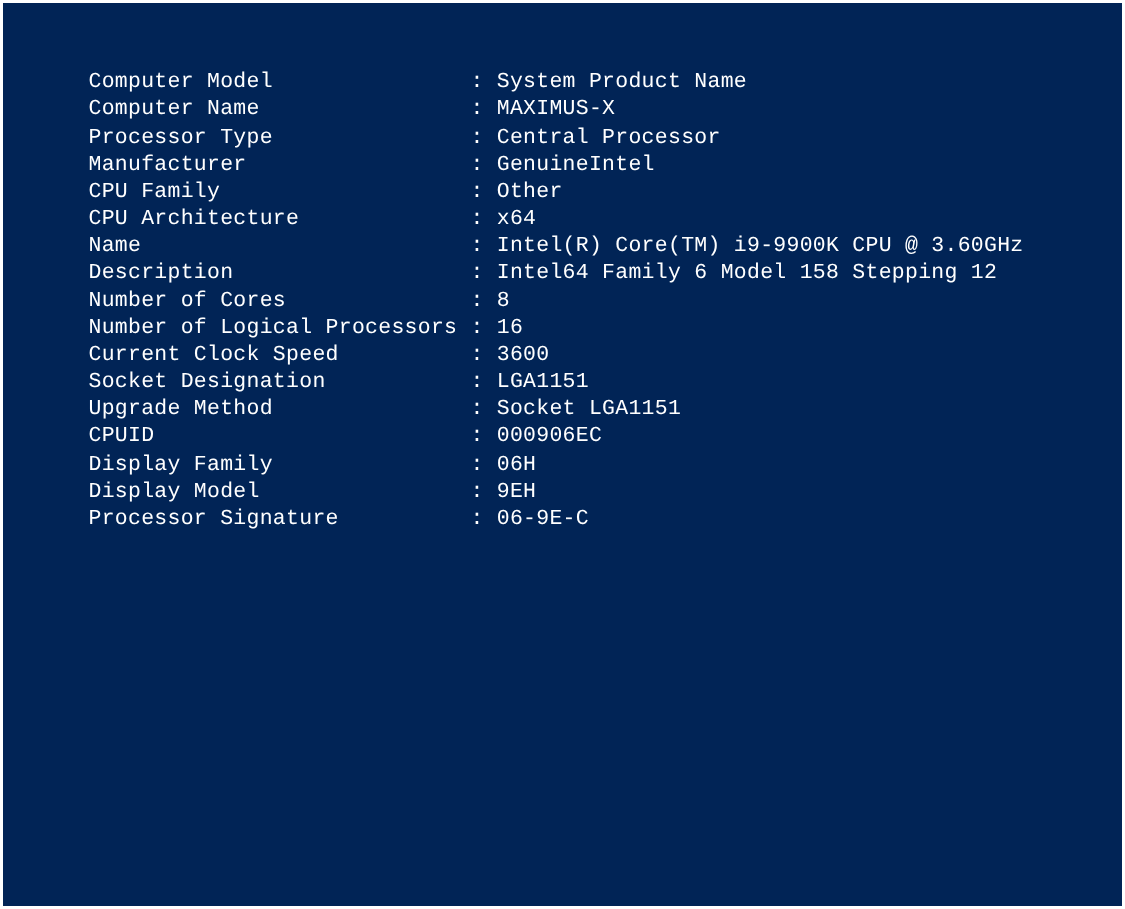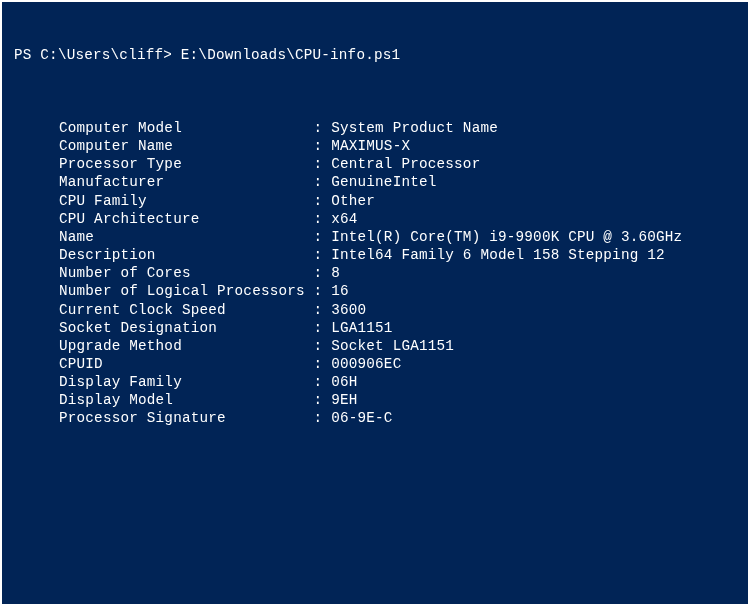--- a/index.html
+++ b/index.html
@@ -27,19 +27,18 @@
     .row { display: flex; margin-left: 45px; }
     .label { flex: 0 0 auto; }
     .colon { flex: 0 0 auto; }
     .value { flex: 0 0 auto; }
     .section-gap { height: 1.27em; }
   </style>
 </head>
 <body>
 
 <div class="terminal">
-  <div class="prompt-line"><span>PS C:\Users\cliff&gt; </span><span>E:\Downloads\CPU-info.ps1</span></div>
   <div id="sec1"><div class="row"><span class="label">Computer Model               </span><span class="colon">: </span><span class="value">System Product Name</span></div><div class="row"><span class="label">Computer Name                </span><span class="colon">: </span><span class="value">MAXIMUS-X</span></div><div class="row"><span class="label">Processor Type               </span><span class="colon">: </span><span class="value">Central Processor</span></div><div class="row"><span class="label">Manufacturer                 </span><span class="colon">: </span><span class="value">GenuineIntel</span></div><div class="row"><span class="label">CPU Family                   </span><span class="colon">: </span><span class="value">Other</span></div><div class="row"><span class="label">CPU Architecture             </span><span class="colon">: </span><span class="value">x64</span></div><div class="row"><span class="label">Name                         </span><span class="colon">: </span><span class="value">Intel(R) Core(TM) i9-9900K CPU @ 3.60GHz</span></div><div class="row"><span class="label">Description                  </span><span class="colon">: </span><span class="value">Intel64 Family 6 Model 158 Stepping 12</span></div><div class="row"><span class="label">Number of Cores              </span><span class="colon">: </span><span class="value">8</span></div><div class="row"><span class="label">Number of Logical Processors </span><span class="colon">: </span><span class="value">16</span></div><div class="row"><span class="label">Current Clock Speed          </span><span class="colon">: </span><span class="value">3600</span></div><div class="row"><span class="label">Socket Designation           </span><span class="colon">: </span><span class="value">LGA1151</span></div><div class="row"><span class="label">Upgrade Method               </span><span class="colon">: </span><span class="value">Socket LGA1151</span></div><div class="row"><span class="label">CPUID                        </span><span class="colon">: </span><span class="value">000906EC</span></div><div class="row"><span class="label">Display Family               </span><span class="colon">: </span><span class="value">06H</span></div><div class="row"><span class="label">Display Model                </span><span class="colon">: </span><span class="value">9EH</span></div><div class="row"><span class="label">Processor Signature          </span><span class="colon">: </span><span class="value">06-9E-C</span></div></div>
   <div class="section-gap"></div>
   
   
   
 </div>
 
 </body></html>

